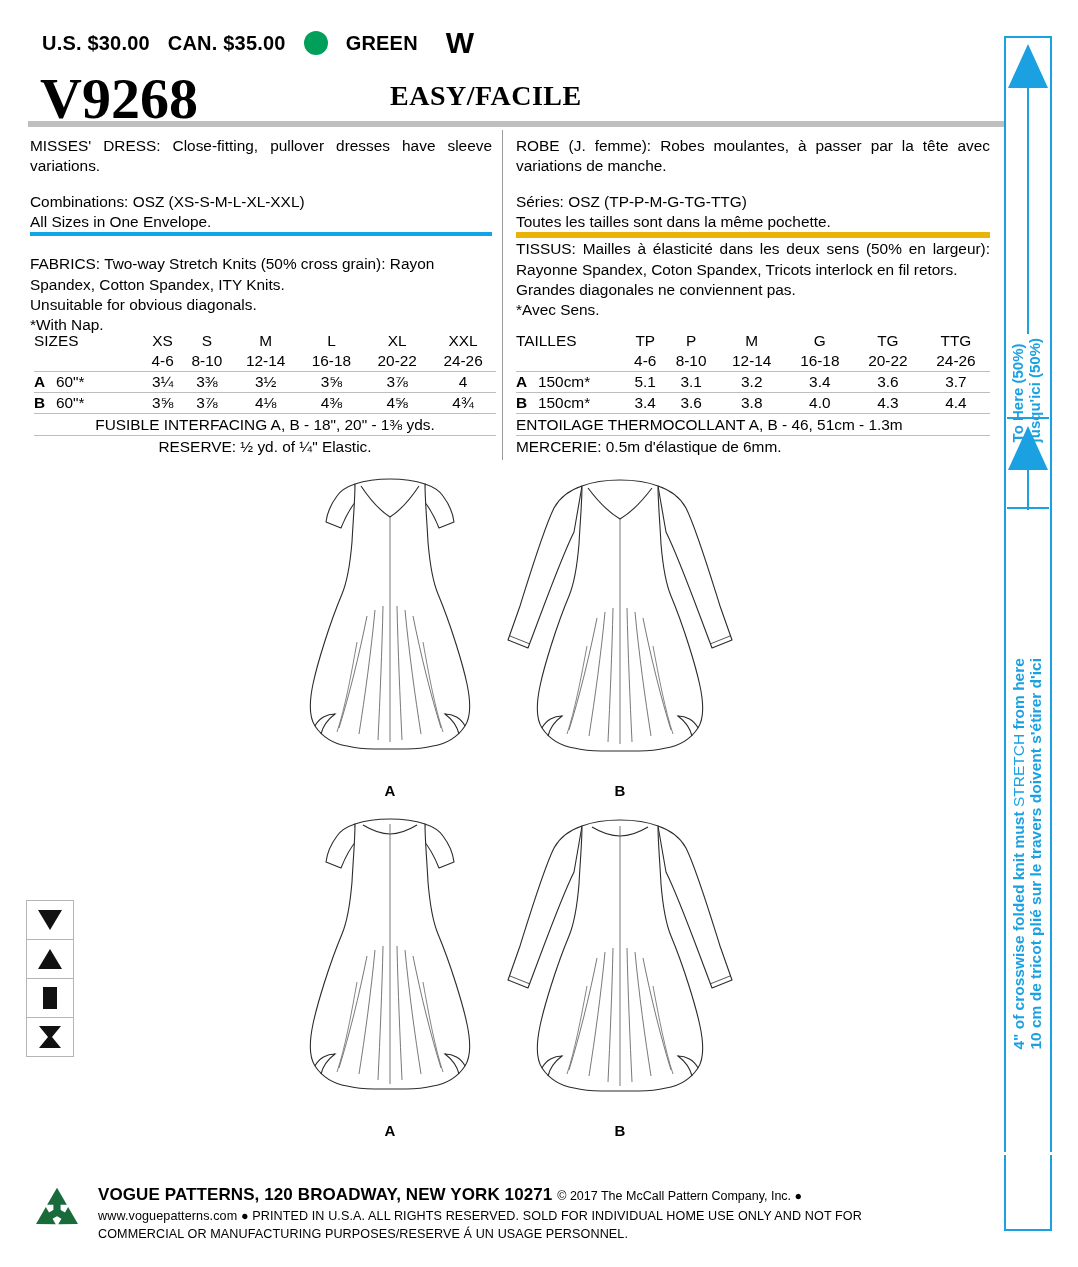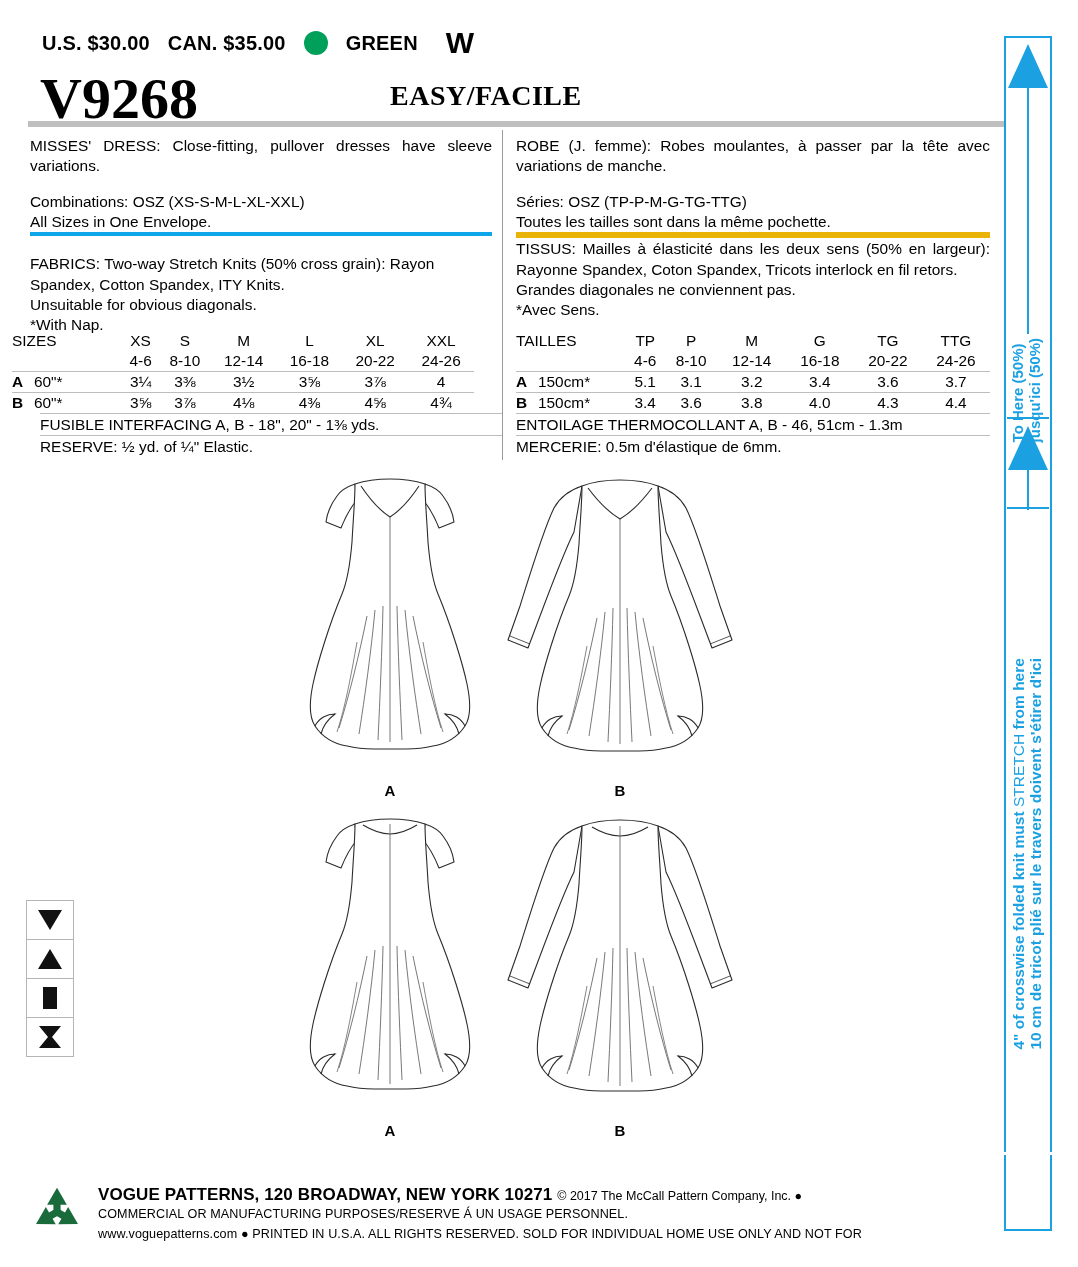--- a/index.html
+++ b/index.html
@@ -46,32 +46,32 @@
   .col{position:absolute;top:136px;font-size:15.4px;line-height:1.32;}
   .col.left{left:30px;width:462px;}
   .col.right{left:516px;width:474px;}
   .col p{margin:0;}
   .col .gap{height:15px;}
   b{font-weight:normal;}
   .just{text-align:justify;}
 
   
   .tbl{position:absolute;font-size:15.4px;border-collapse:collapse;}
-  .tbl.left{left:12px;top:332px;width:462px;}
+  .tbl.left{left:34px;top:332px;width:462px;}
   .tbl.right{left:516px;top:332px;width:474px;}
   .tbl td{padding:1px 0;vertical-align:bottom;}
   .tbl .hdr td{padding-top:0;}
   .rowline td{border-top:1px solid #bdbdbd;}
   .tbl .lbl{font-weight:bold;width:22px;}
   .tbl .wid{width:88px;}
   .tbl .num{text-align:center;}
   .tbl .sz{text-align:center;}
   .szname{width:100px;}
   .notewrap{position:absolute;font-size:15.4px;}
-  .notewrap.left{left:40px;top:408px;width:462px;}
+  .notewrap.left{left:34px;top:408px;width:462px;text-align:center;}
   .notewrap.right{left:516px;top:408px;width:474px;}
   .notewrap div{border-top:1px solid #bdbdbd;padding:2px 0 1px;}
 
   
   .keybox{position:absolute;left:26px;top:900px;width:46px;border:1px solid #b5b5b5;}
   .keycell{height:38px;border-bottom:1px solid #b5b5b5;display:flex;align-items:center;justify-content:center;}
   .keycell:last-child{border-bottom:none;}
 
   
   .figs{position:absolute;left:250px;top:470px;width:520px;height:680px;}
@@ -457,17 +457,17 @@
       <path d="M30 2 L41 21 L34 21 L34 31 L26 31 L26 21 L19 21 Z" transform="rotate(0 30 29)"></path>
       <path d="M30 2 L41 21 L34 21 L34 31 L26 31 L26 21 L19 21 Z" transform="rotate(120 30 29)"></path>
       <path d="M30 2 L41 21 L34 21 L34 31 L26 31 L26 21 L19 21 Z" transform="rotate(240 30 29)"></path>
     </g>
   </svg>
   <div class="footer">
     <div class="f1">
       <span>VOGUE PATTERNS, 120 BROADWAY, NEW YORK 10271</span>
       <span class="copy">© 2017 The McCall Pattern Company, Inc. ●</span>
     </div>
+    <div class="f2">www.voguepatterns.com ● PRINTED IN U.S.A. ALL RIGHTS RESERVED. SOLD FOR INDIVIDUAL HOME USE ONLY AND NOT FOR</div>
     <div class="f2" style="margin-top:1px;">COMMERCIAL OR MANUFACTURING PURPOSES/RESERVE Á UN USAGE PERSONNEL.</div>
-    <div class="f2">www.voguepatterns.com ● PRINTED IN U.S.A. ALL RIGHTS RESERVED. SOLD FOR INDIVIDUAL HOME USE ONLY AND NOT FOR</div>
   </div>
   <div class="bluetick"></div>
 </div>
 
 </body></html>

